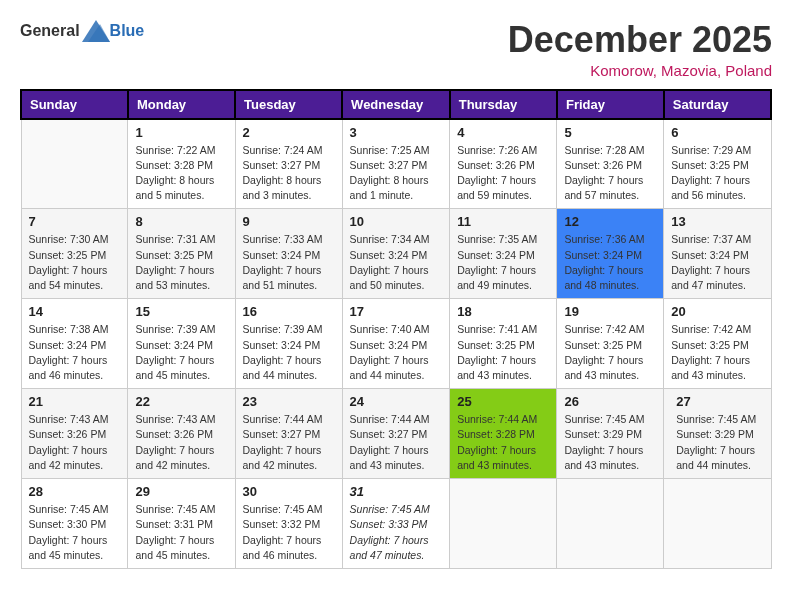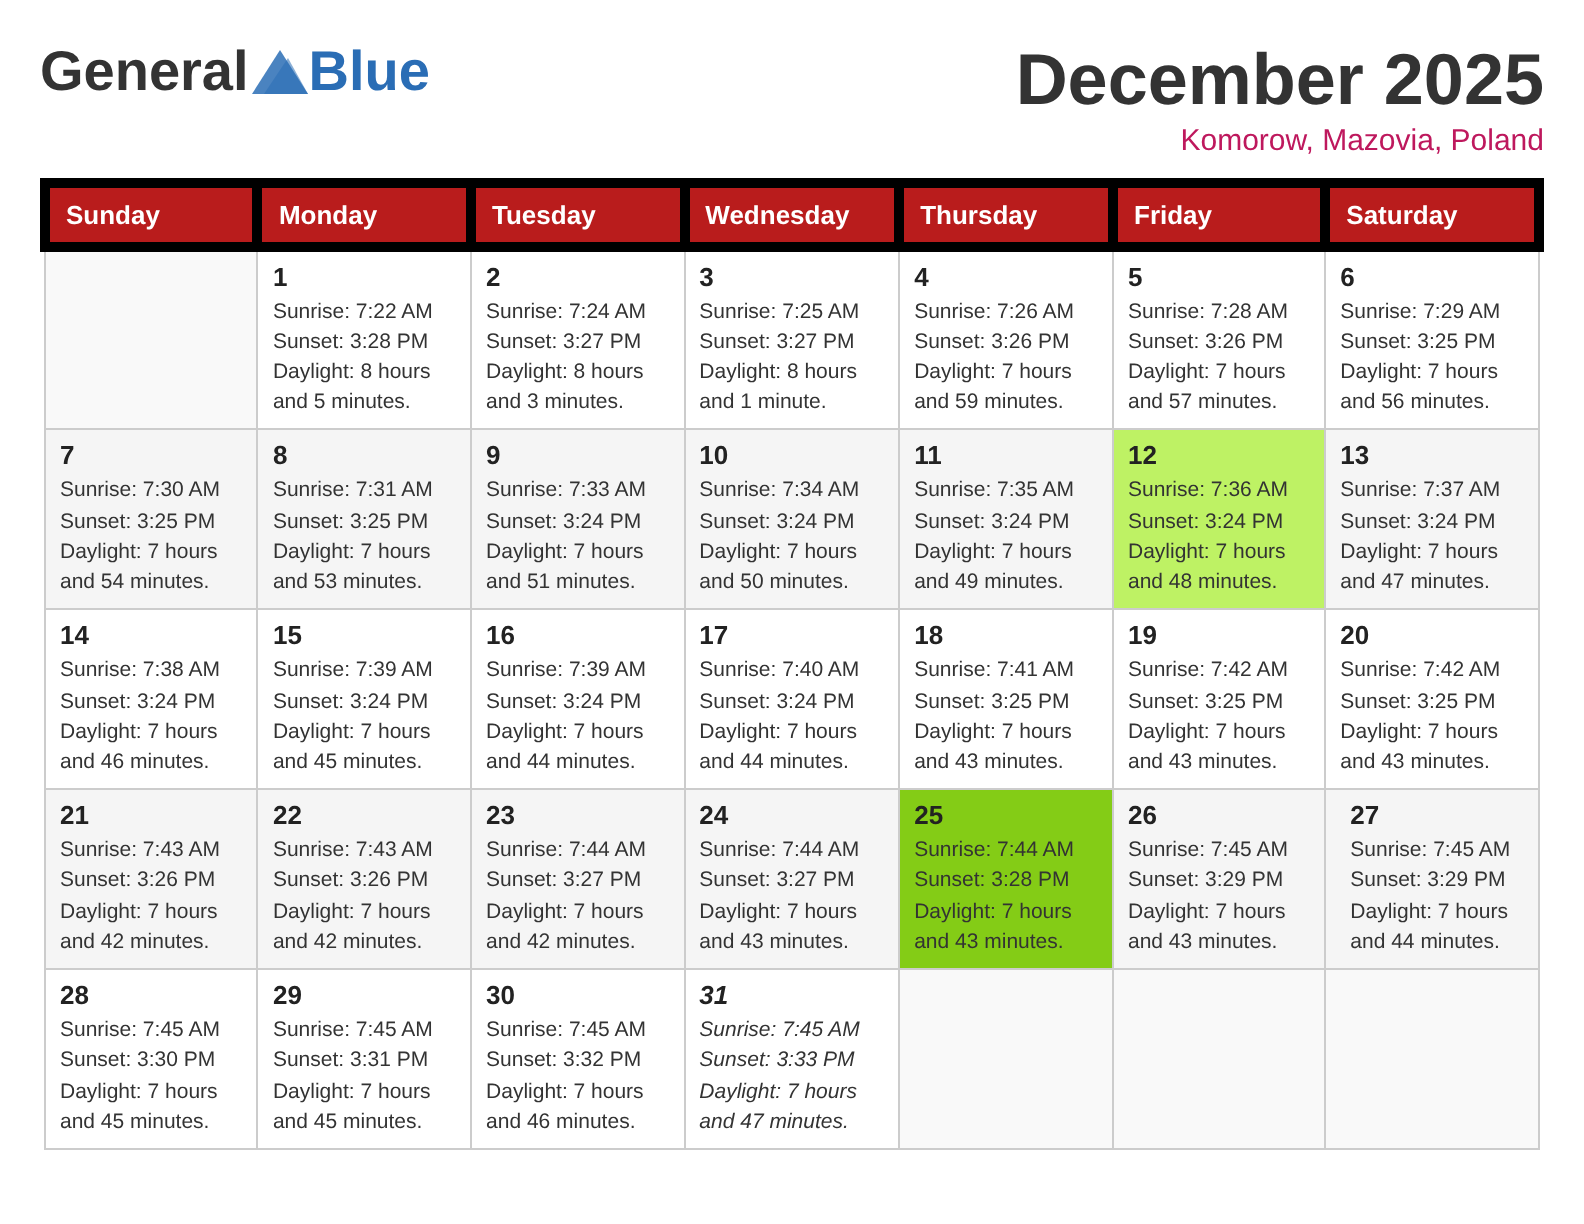--- a/index.html
+++ b/index.html
@@ -17,21 +17,21 @@
       margin-bottom: 10px;
     }
     .logo {
       display: flex;
       flex-direction: column;
       align-items: flex-start;
     }
     .logo-text {
       display: flex;
       align-items: center;
-      font-size: 28px;
+      font-size: 16px;
       font-weight: bold;
       color: #333;
     }
     .logo-general { color: #333; }
     .logo-blue { color: #2a6db5; }
     .logo-icon {
       width: 28px;
       height: 22px;
       margin-left: 2px;
       display: inline-block;
@@ -49,27 +49,27 @@
       font-size: 15px;
       color: #be185d;
       margin-top: 2px;
     }
     .calendar {
       width: 100%;
       border-collapse: collapse;
       border: 1px solid #ccc;
     }
     .calendar th {
-      background: #b91c1c;
+      background: #4c1d95;
       color: #fff;
       font-size: 13px;
       font-weight: bold;
       text-align: left;
       padding: 6px 8px;
-      border: 5px solid #000000;
+      border: 2px solid #000000;
     }
     .calendar td {
       vertical-align: top;
       padding: 5px 7px;
       border: 1px solid #ccc;
       font-size: 11px;
       color: #333;
       width: 108px;
       min-height: 80px;
     }
@@ -171,21 +171,21 @@
           <div class="day-info"><span>Sunrise: 7:33 AM</span><br><span>Sunset: 3:24 PM</span><br><span>Daylight: 7 hours</span><br><span>and 51 minutes.</span></div>
         </td>
         <td style="background: rgb(245, 245, 245);">
           <div class="day-num">10</div>
           <div class="day-info"><span>Sunrise: 7:34 AM</span><br><span>Sunset: 3:24 PM</span><br><span>Daylight: 7 hours</span><br><span>and 50 minutes.</span></div>
         </td>
         <td style="background: rgb(245, 245, 245);">
           <div class="day-num">11</div>
           <div class="day-info"><span>Sunrise: 7:35 AM</span><br><span>Sunset: 3:24 PM</span><br><span>Daylight: 7 hours</span><br><span>and 49 minutes.</span></div>
         </td>
-        <td style="background: #bef264;">
+        <td style="background: #3b82f6;">
           <div class="day-num">12</div>
           <div class="day-info"><span>Sunrise: 7:36 AM</span><br><span>Sunset: 3:24 PM</span><br><span>Daylight: 7 hours</span><br><span>and 48 minutes.</span></div>
         </td>
         <td style="background: rgb(245, 245, 245);">
           <div class="day-num">13</div>
           <div class="day-info"><span>Sunrise: 7:37 AM</span><br><span>Sunset: 3:24 PM</span><br><span>Daylight: 7 hours</span><br><span>and 47 minutes.</span></div>
         </td>
       </tr>
       <tr class="week-row" style="background: #ef4444;">
         <td style="background: rgb(255, 255, 255);">

